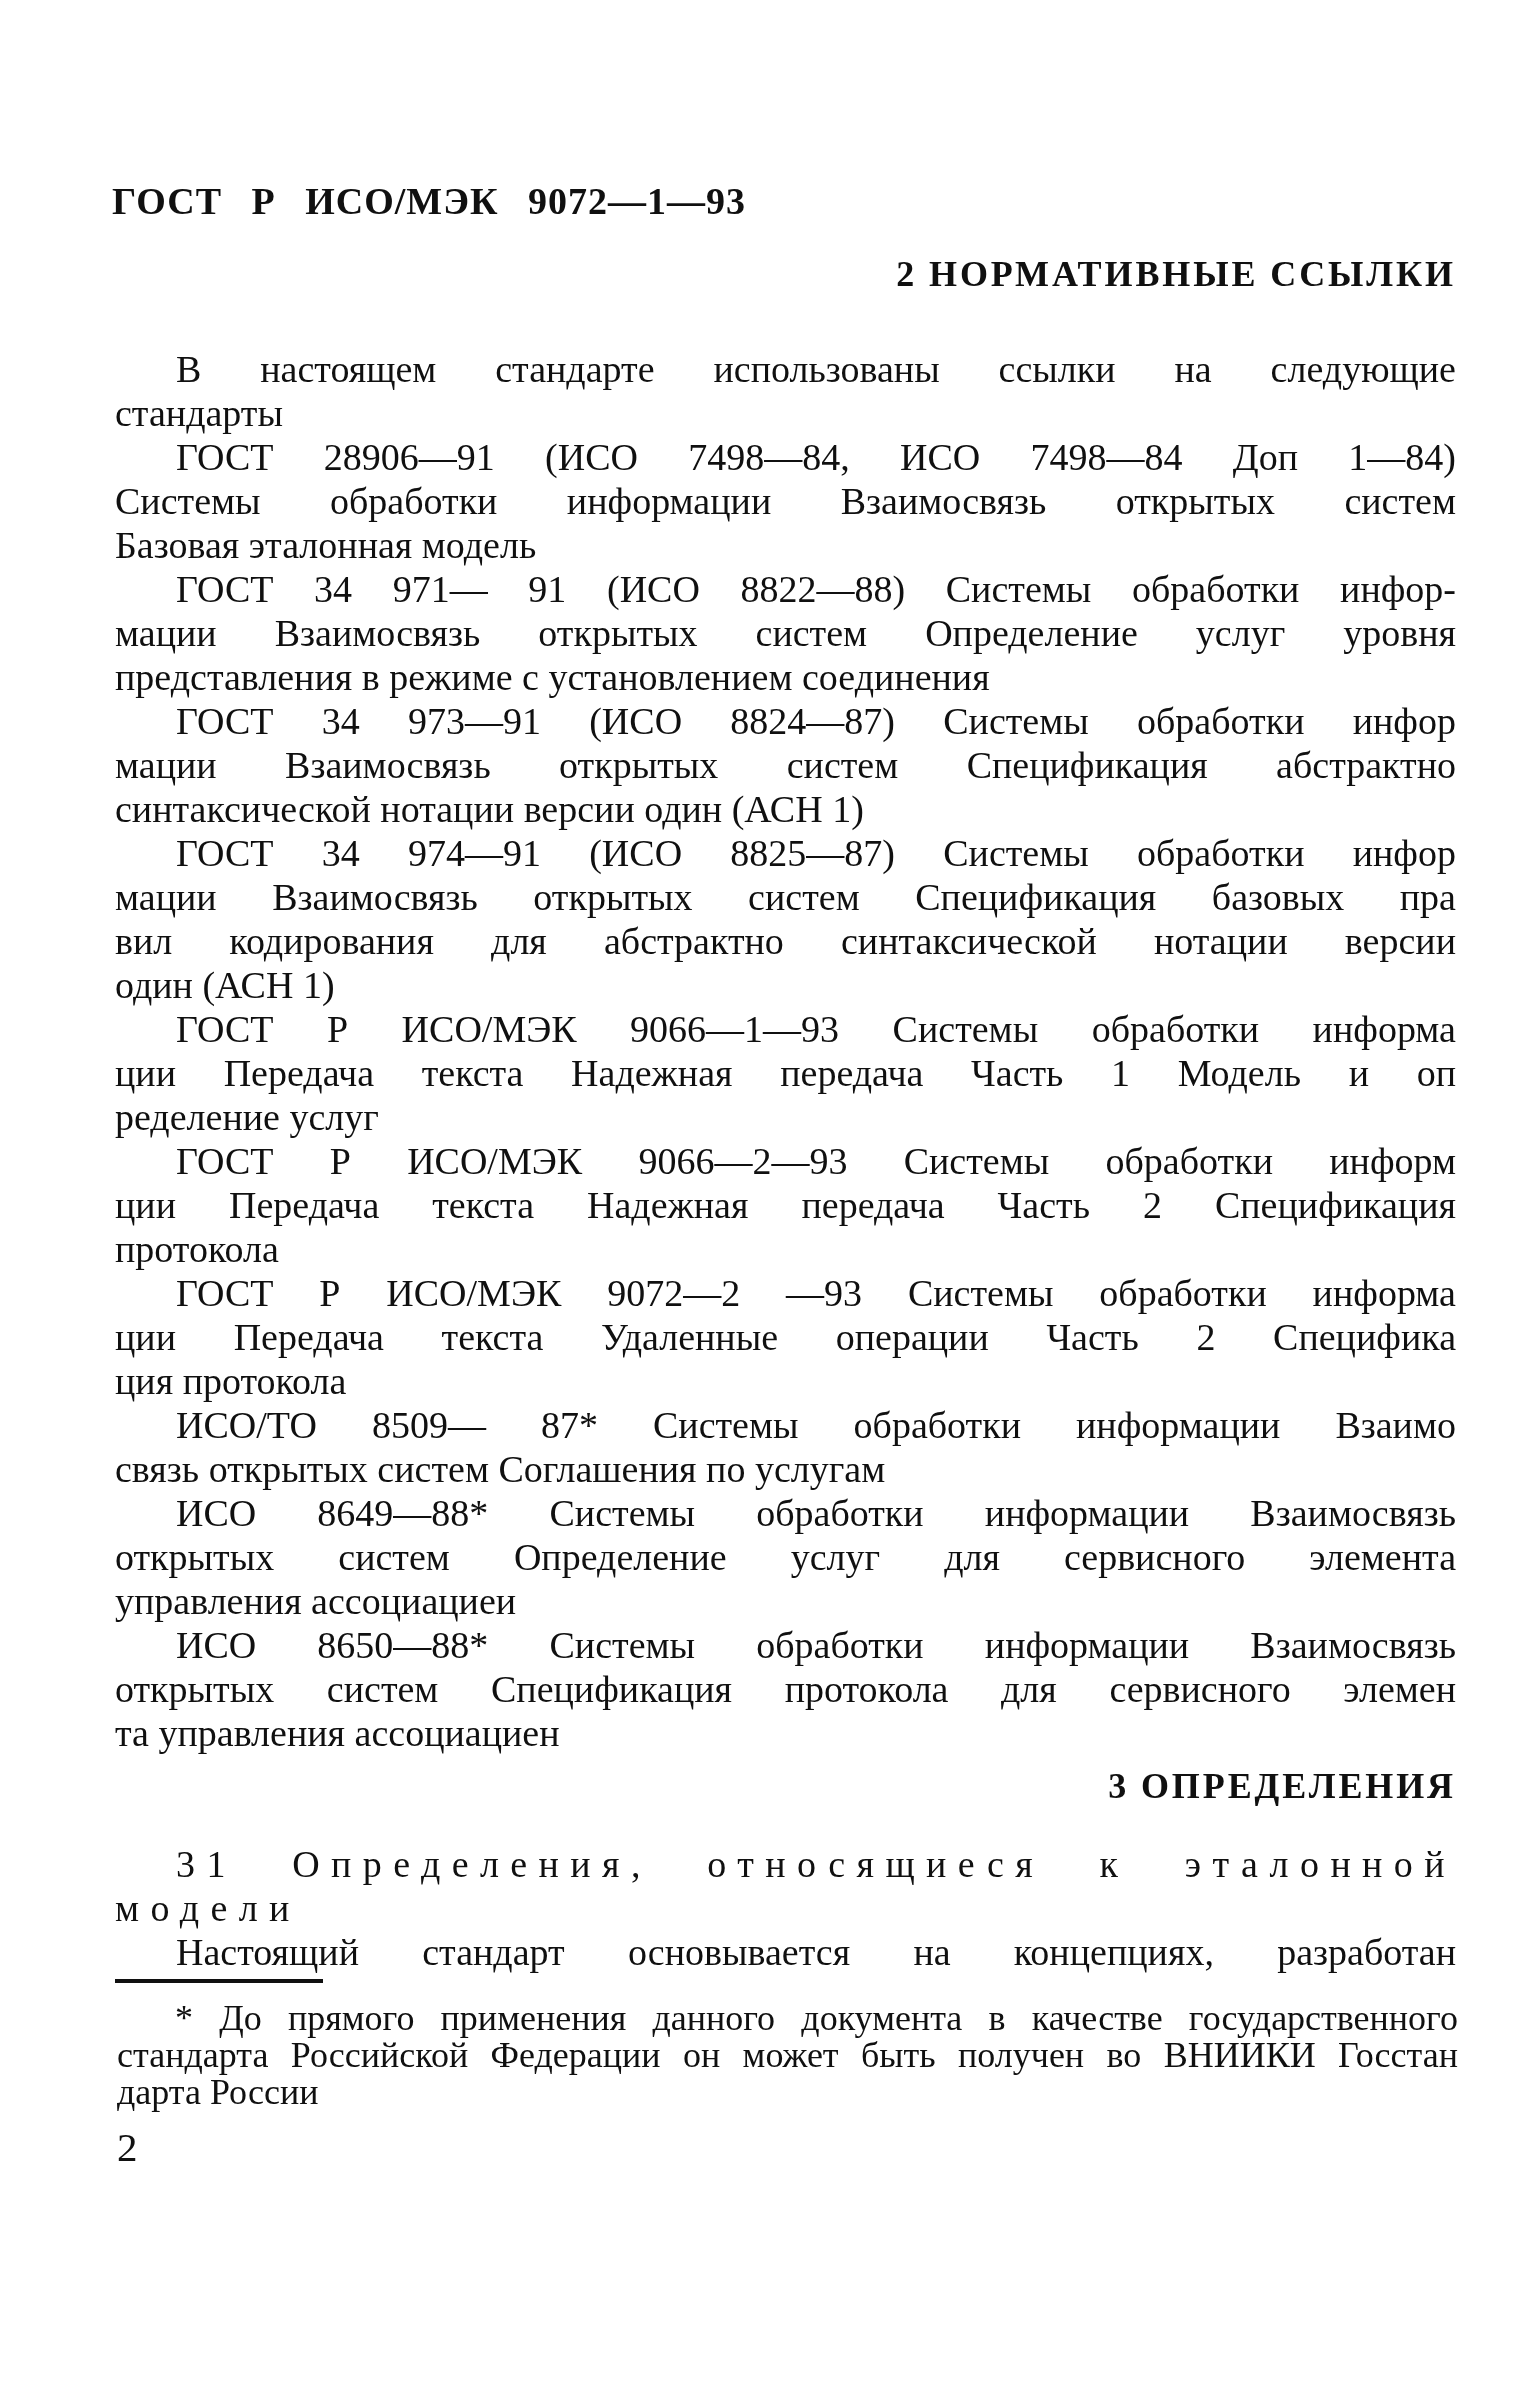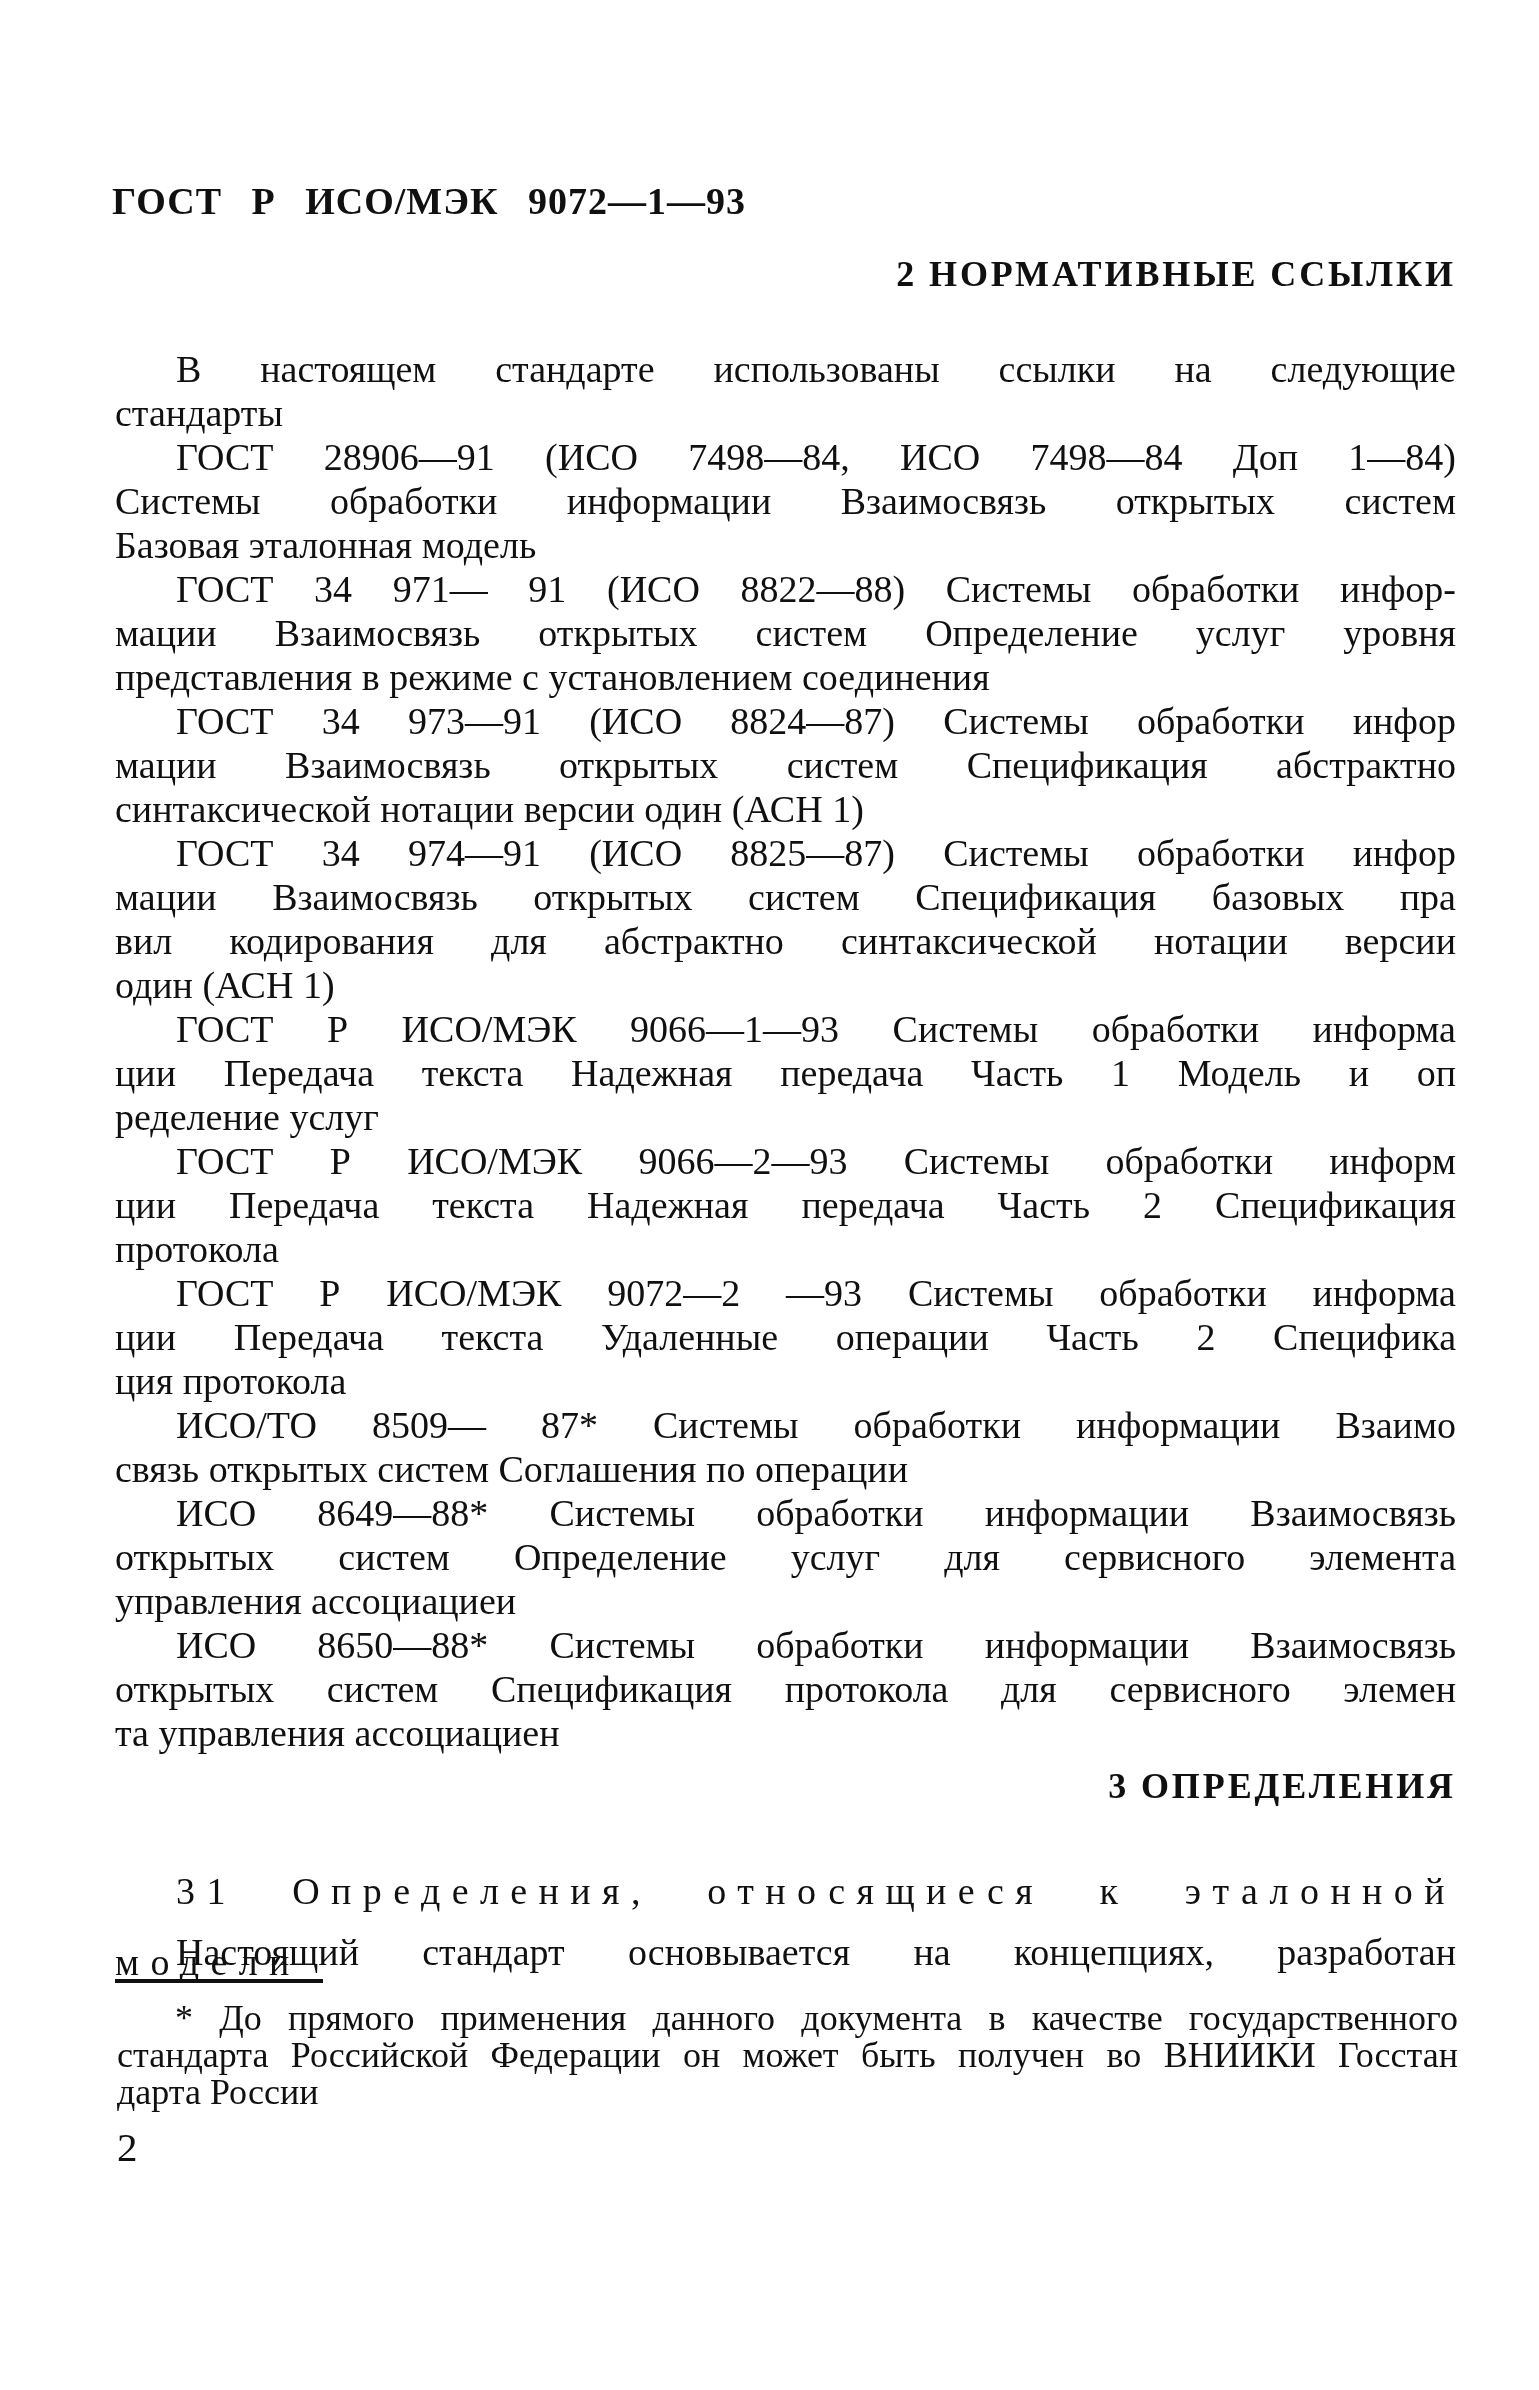--- a/index.html
+++ b/index.html
@@ -51,21 +51,21 @@
   .body-block.s3   { top: 1930px; }
   .line {
     text-align: justify;
     text-align-last: justify;
   }
   .line.end {
     text-align: left;
     text-align-last: left;
   }
   .line.indent { text-indent: 61px; }
-  .line.spaced { letter-spacing: 0.30em; margin-top: 27px; }
+  .line.spaced { letter-spacing: 0.30em; }
   .footnote-divider {
     position: absolute;
     left: 115px;
     top: 1979px;
     width: 208px;
     height: 3.8px;
     background: #101010;
   }
   .footnote {
     position: absolute;
@@ -110,21 +110,21 @@
       <div class="line indent">ГОСТ Р ИСО/МЭК 9066—1—93 Системы обработки информа</div>
       <div class="line">ции Передача текста Надежная передача Часть 1 Модель и оп</div>
       <div class="line end">ределение услуг</div>
       <div class="line indent">ГОСТ Р ИСО/МЭК 9066—2—93 Системы обработки информ</div>
       <div class="line">ции Передача текста Надежная передача Часть 2 Спецификация</div>
       <div class="line end">протокола</div>
       <div class="line indent">ГОСТ Р ИСО/МЭК 9072—2 —93 Системы обработки информа</div>
       <div class="line">ции Передача текста Удаленные операции Часть 2 Специфика</div>
       <div class="line end">ция протокола</div>
       <div class="line indent">ИСО/ТО 8509— 87* Системы обработки информации Взаимо</div>
-      <div class="line end">связь открытых систем Соглашения по операции</div>
+      <div class="line end">связь открытых систем Соглашения по услугам</div>
       <div class="line indent">ИСО 8649—88* Системы обработки информации Взаимосвязь</div>
       <div class="line">открытых систем Определение услуг для сервисного элемента</div>
       <div class="line end">управления ассоциациеи</div>
       <div class="line indent">ИСО 8650—88* Системы обработки информации Взаимосвязь</div>
       <div class="line">открытых систем Спецификация протокола для сервисного элемен</div>
       <div class="line end">та управления ассоциациен</div>
     </div>
 
   <div class="section-heading h3">3 ОПРЕДЕЛЕНИЯ</div>
 

